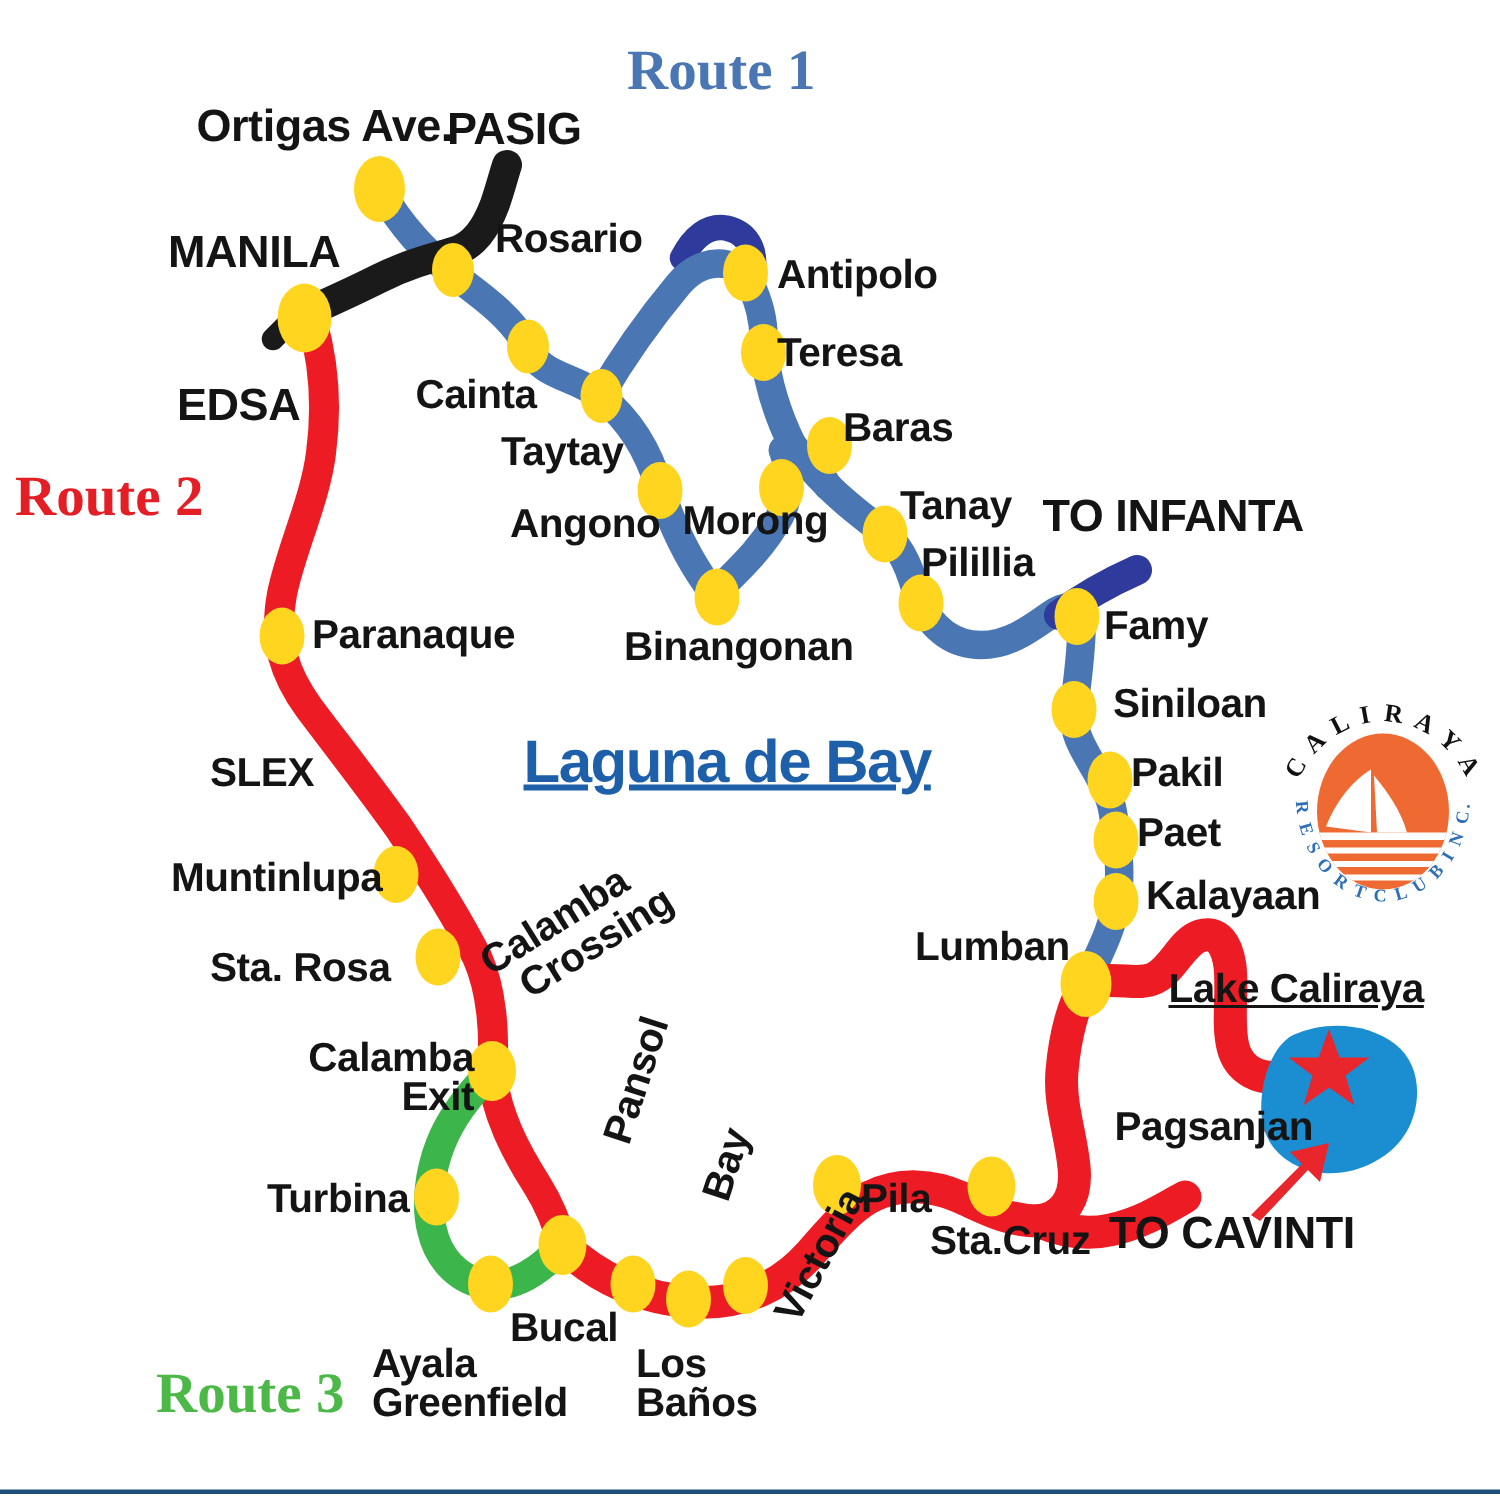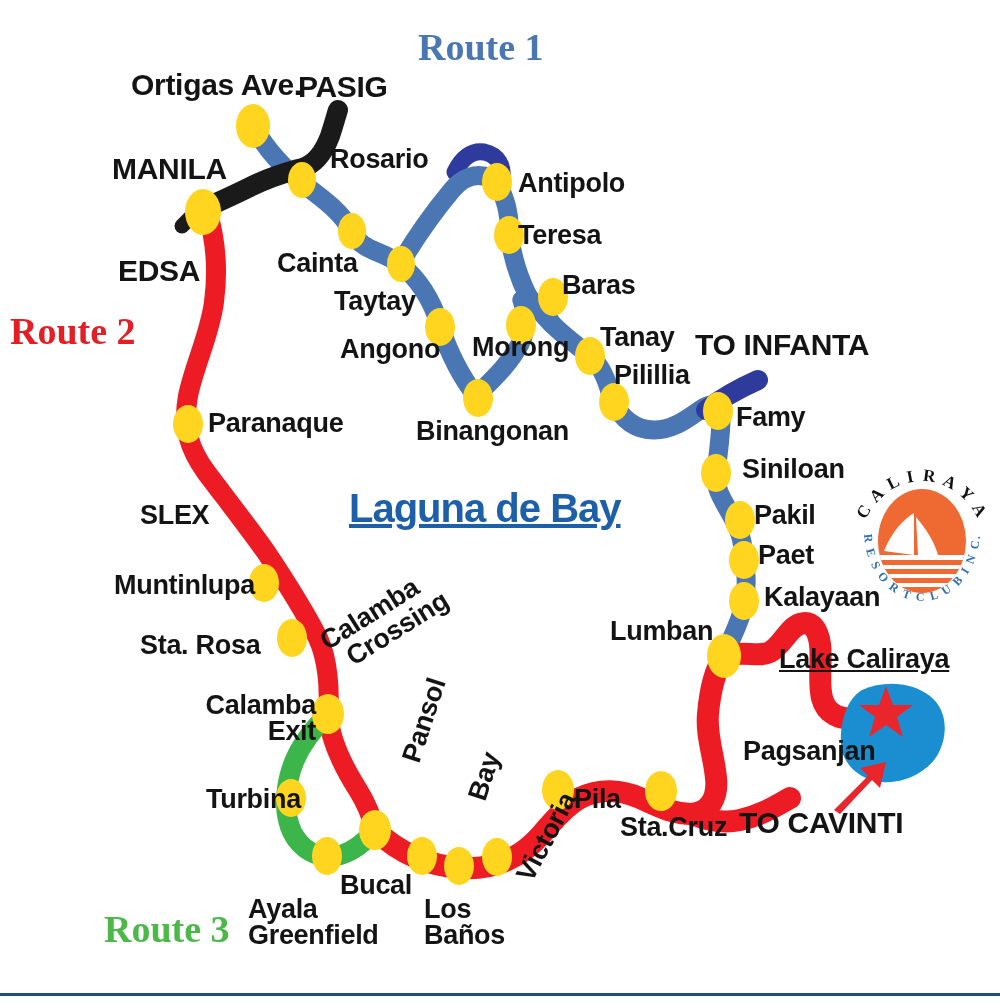--- a/index.html
+++ b/index.html
@@ -255,21 +255,21 @@
   <div class="lbl city-big" style="left:118px; top:256px;">EDSA</div>
 
   <div class="lbl place" style="left:277px; top:250px;">Cainta</div>
   <div class="lbl place" style="left:334px; top:288px;">Taytay</div>
   <div class="lbl place" style="left:340px; top:336px;">Angono</div>
   <div class="lbl place" style="left:416px; top:418px;">Binangonan</div>
 
   <div class="lbl place" style="left:518px; top:170px;">Antipolo</div>
   <div class="lbl place" style="left:518px; top:222px;">Teresa</div>
   <div class="lbl place" style="left:562px; top:272px;">Baras</div>
-  <div class="lbl place" style="left:472px; top:334px;">Morong</div>
+  <div class="lbl place" style="left:455px; top:334px;">Morong</div>
   <div class="lbl place" style="left:600px; top:324px;">Tanay</div>
   <div class="lbl place" style="left:614px; top:362px;">Pilillia</div>
 
   <div class="lbl city-big" style="left:695px; top:330px;">TO INFANTA</div>
   <div class="lbl place" style="left:736px; top:404px;">Famy</div>
   <div class="lbl place" style="left:742px; top:456px;">Siniloan</div>
   <div class="lbl place" style="left:754px; top:502px;">Pakil</div>
   <div class="lbl place" style="left:758px; top:542px;">Paet</div>
   <div class="lbl place" style="left:764px; top:584px;">Kalayaan</div>
   <div class="lbl place" style="left:610px; top:618px;">Lumban</div>
@@ -288,21 +288,21 @@
     <div>Baños</div>
   </div>
 
   <div class="lbl place" style="left:340px; top:872px;">Bucal</div>
 
   <div class="lbl place two-line" style="left:248px; top:896px;">
     <div>Ayala</div>
     <div>Greenfield</div>
   </div>
 
-  <div class="lbl place" style="left:178px; top:786px;margin-left:28px;">Turbina</div>
+  <div class="lbl place" style="left:178px; top:786px;">Turbina</div>
 
   <div class="lbl place two-line" style="left:196px; top:692px; text-align:right; width:120px;">
     <div>Calamba</div>
     <div>Exit</div>
   </div>
 
   <div class="lbl place rot-calamba" style="left:330px; top:628px;">
     <div>Calamba</div>
     <div style="margin-left:14px;">Crossing</div>
   </div>

